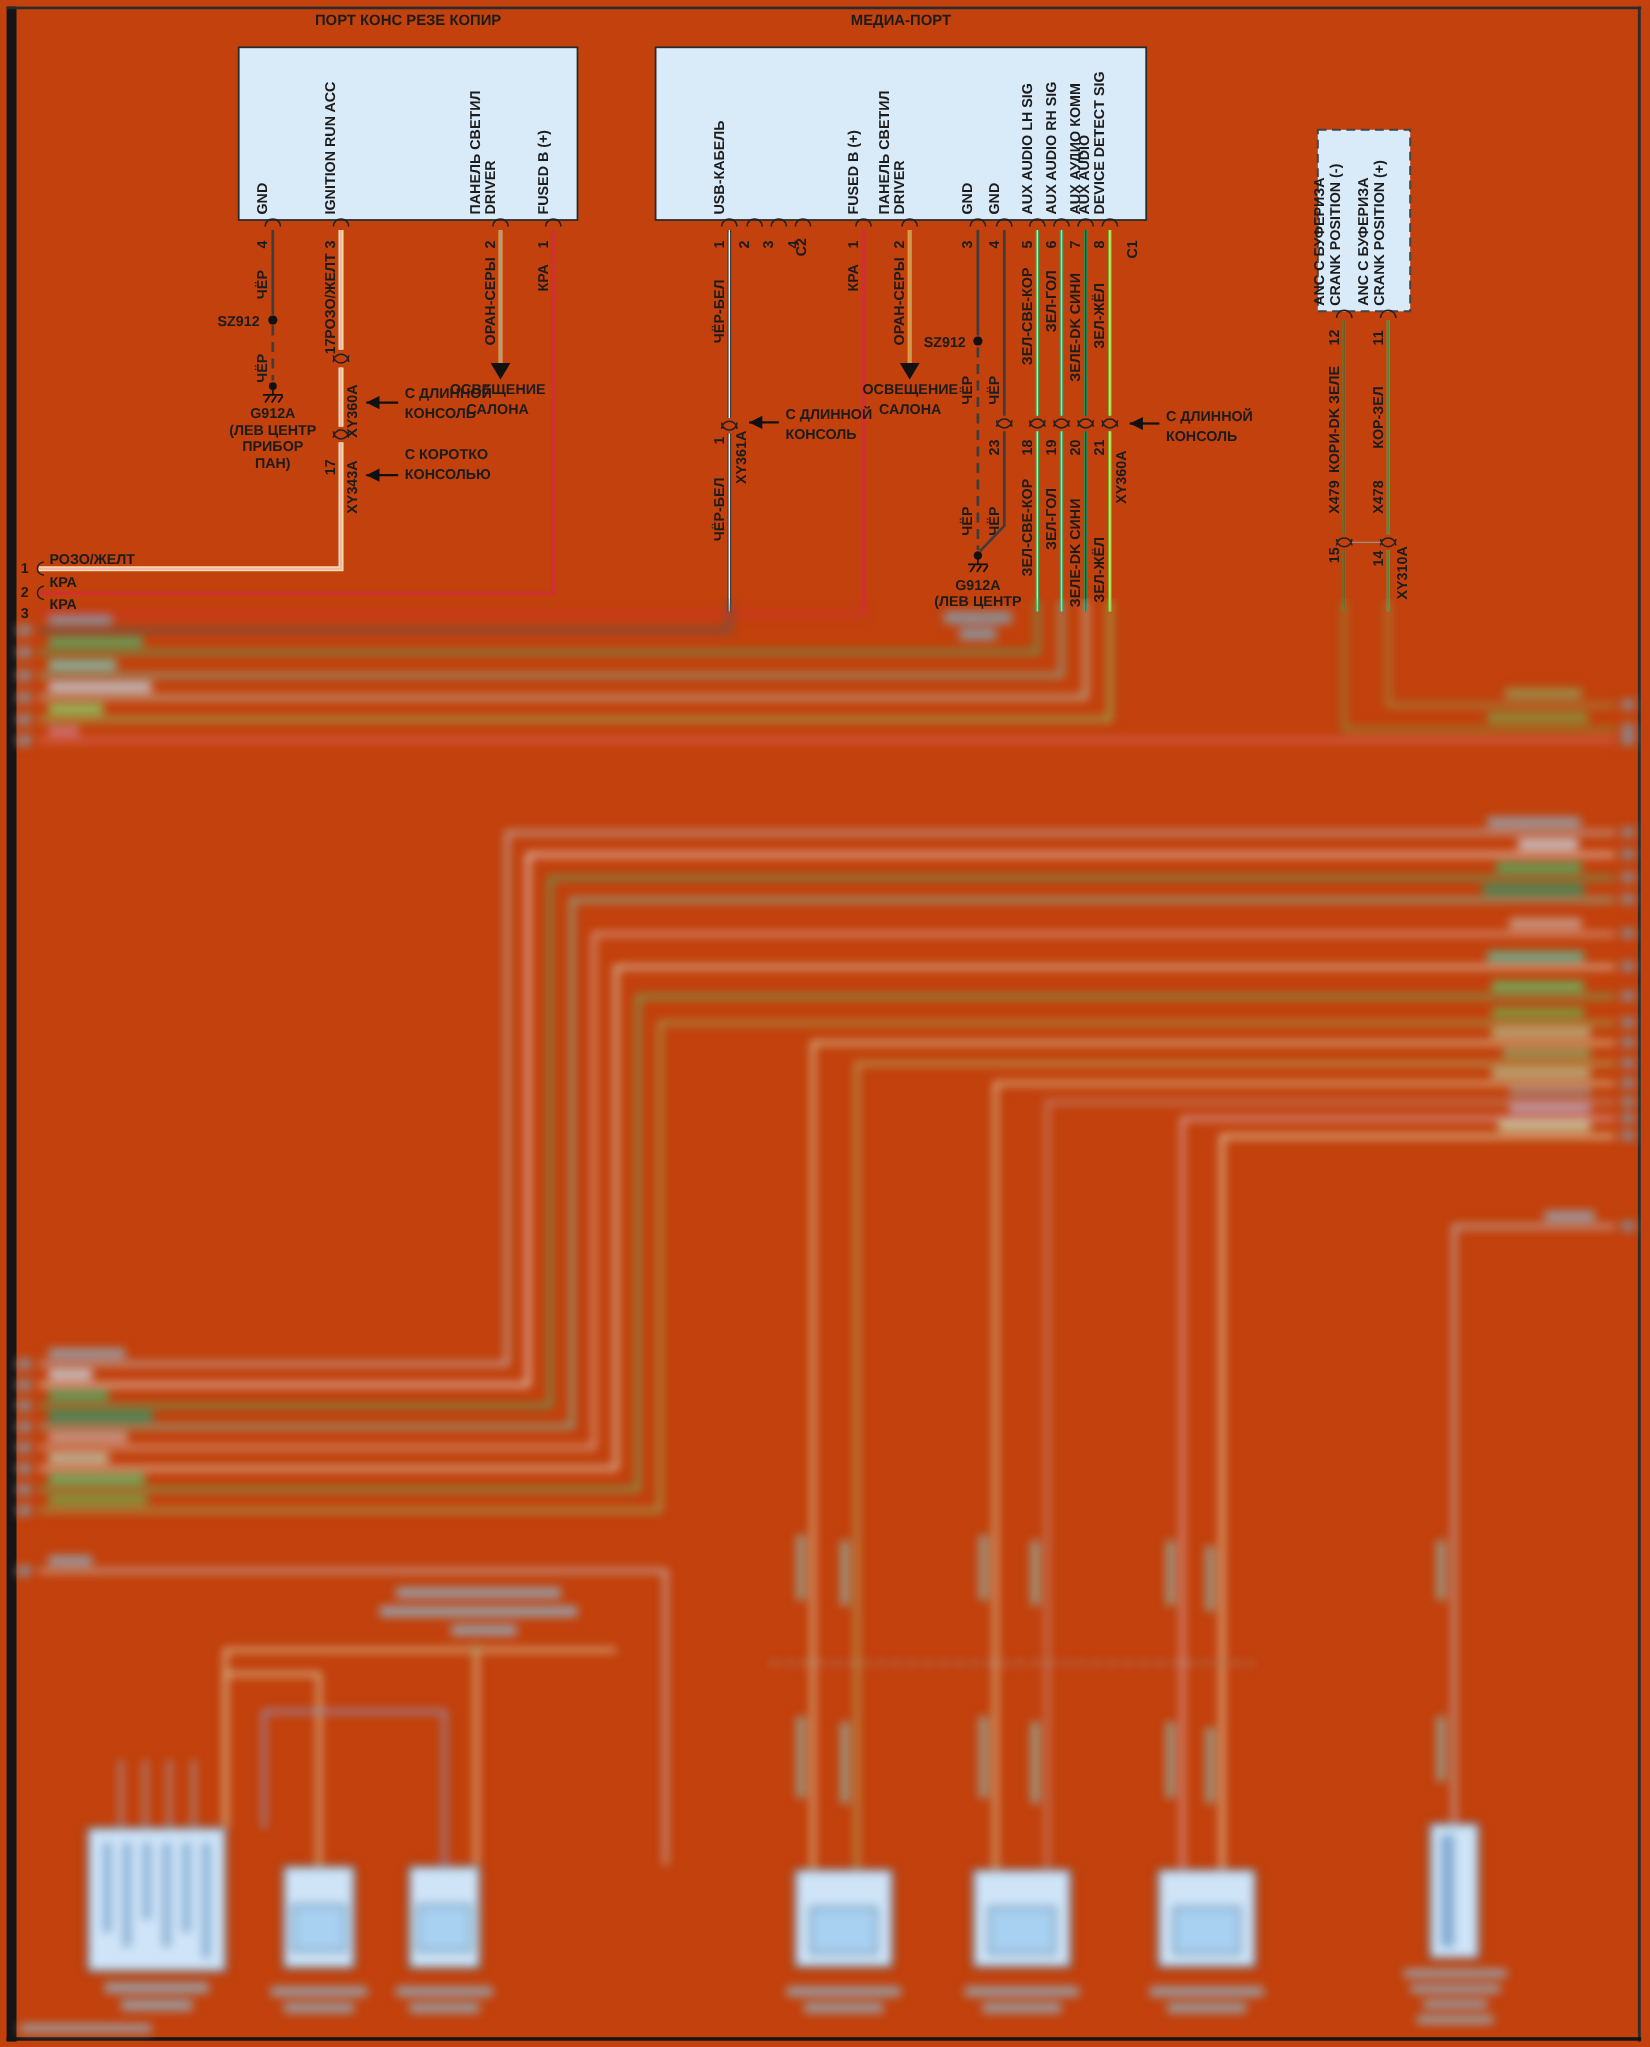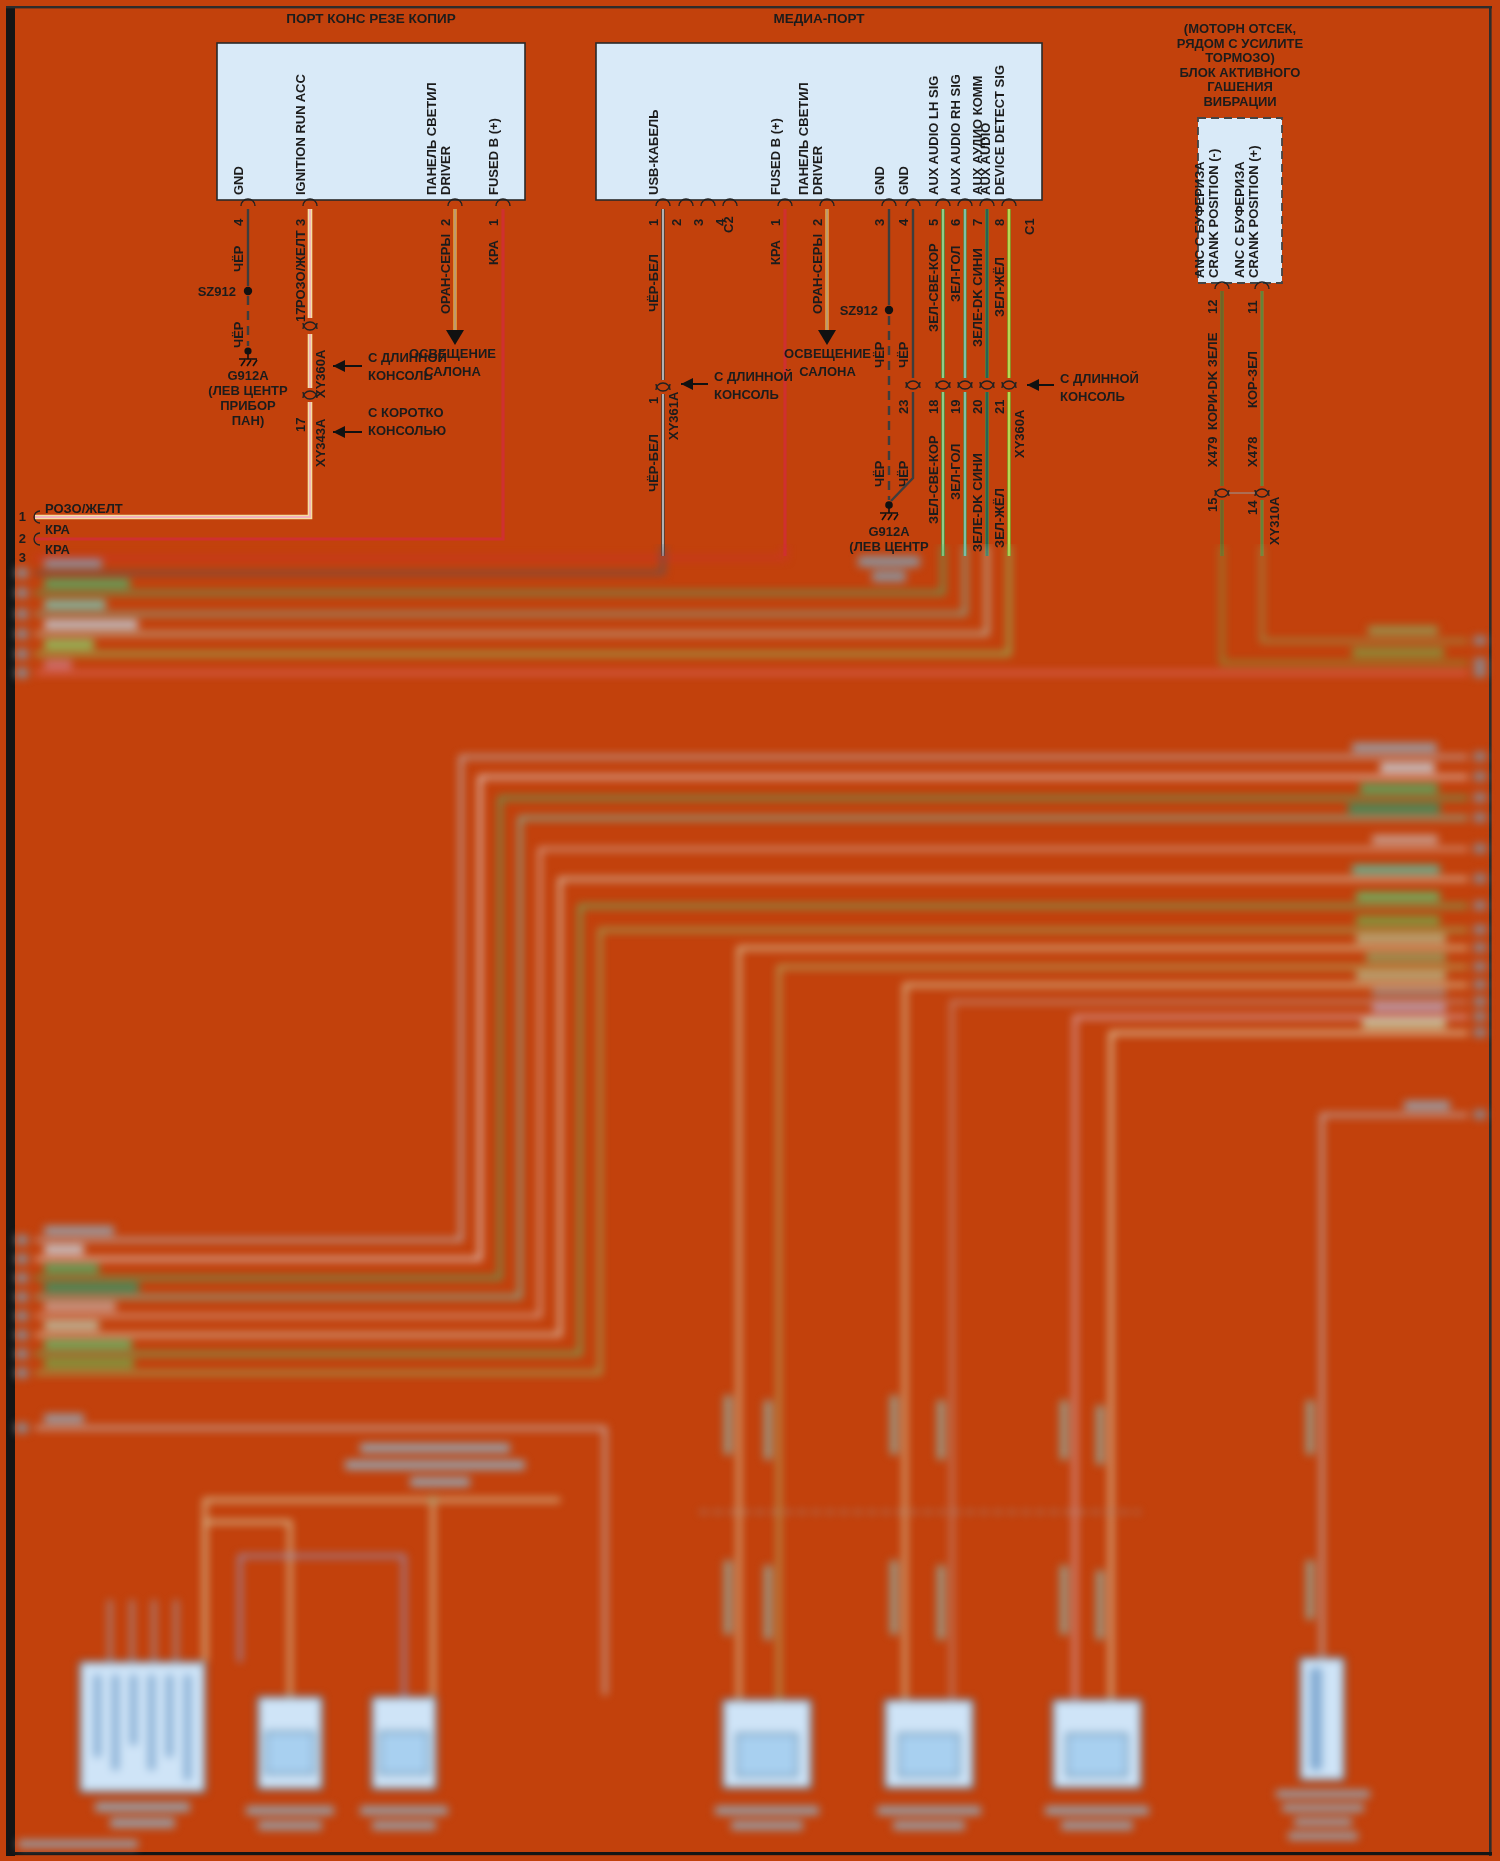--- a/index.html
+++ b/index.html
@@ -325,26 +325,20 @@
             <rect x="1288" y="1832" width="70" height="8" rx="2" fill="#9a9aa0"></rect>
         </g>
 
         <rect x="18" y="1840" width="120" height="8" rx="2" fill="#9a9aa0"></rect>
       </svg>
     </div>
   </div>
 
   <div class="lbl hc title" style="left:217px;top:11px;width:308px;">ПОРТ КОНС РЕЗЕ КОПИР</div>
   <div class="lbl hc title" style="left:596px;top:11px;width:446px;">МЕДИА-ПОРТ</div>
-  <div class="lbl hc" style="left:1152px;top:22px;width:176px;line-height:14.6px;">(МОТОРН ОТСЕК,
-РЯДОМ С УСИЛИТЕ
-ТОРМОЗО)
-БЛОК АКТИВНОГО
-ГАШЕНИЯ
-ВИБРАЦИИ</div>
 
   <span class="vl" style="left:232px;top:195px;">GND</span>
   <span class="vl" style="left:294px;top:195px;">IGNITION RUN ACC</span>
   <span class="vl" style="left:425px;top:195px;">ПАНЕЛЬ СВЕТИЛ
 DRIVER</span>
   <span class="vl" style="left:487px;top:195px;">FUSED B (+)</span>
 
   <span class="vl" style="left:232px;top:226px;">4</span>
   <span class="vl" style="left:294px;top:226px;">3</span>
   <span class="vl" style="left:439px;top:226px;">2</span>

